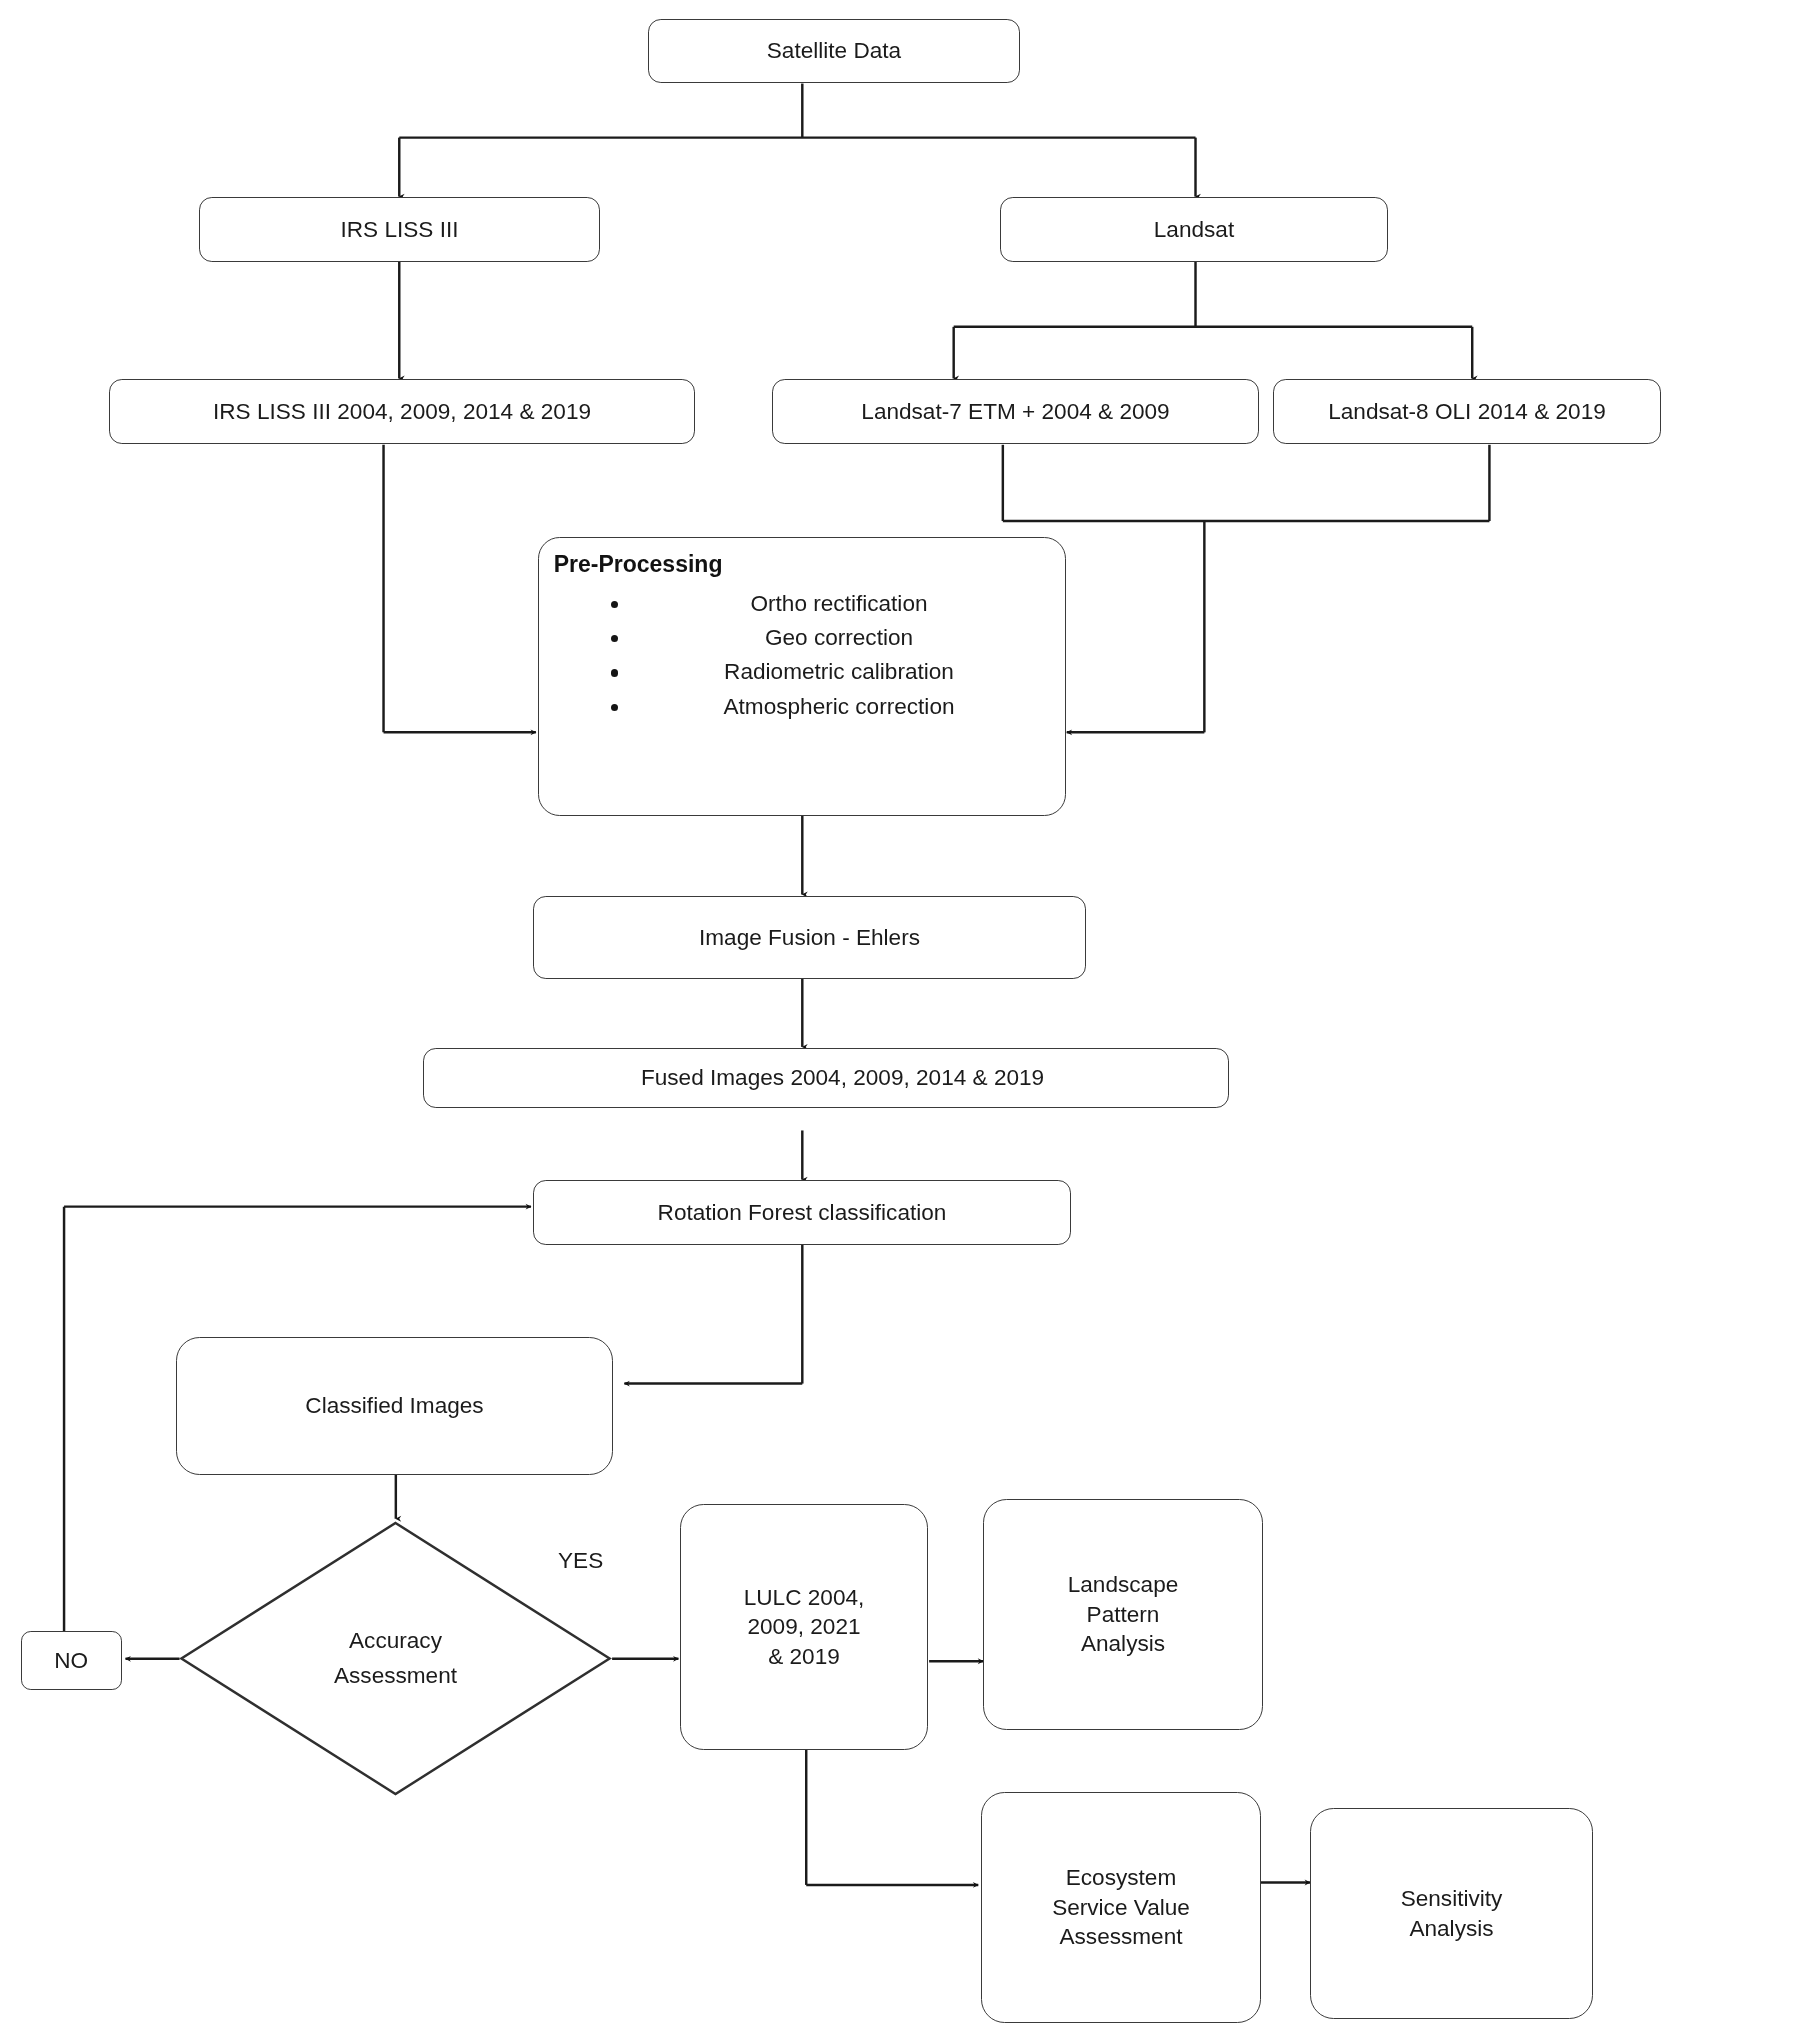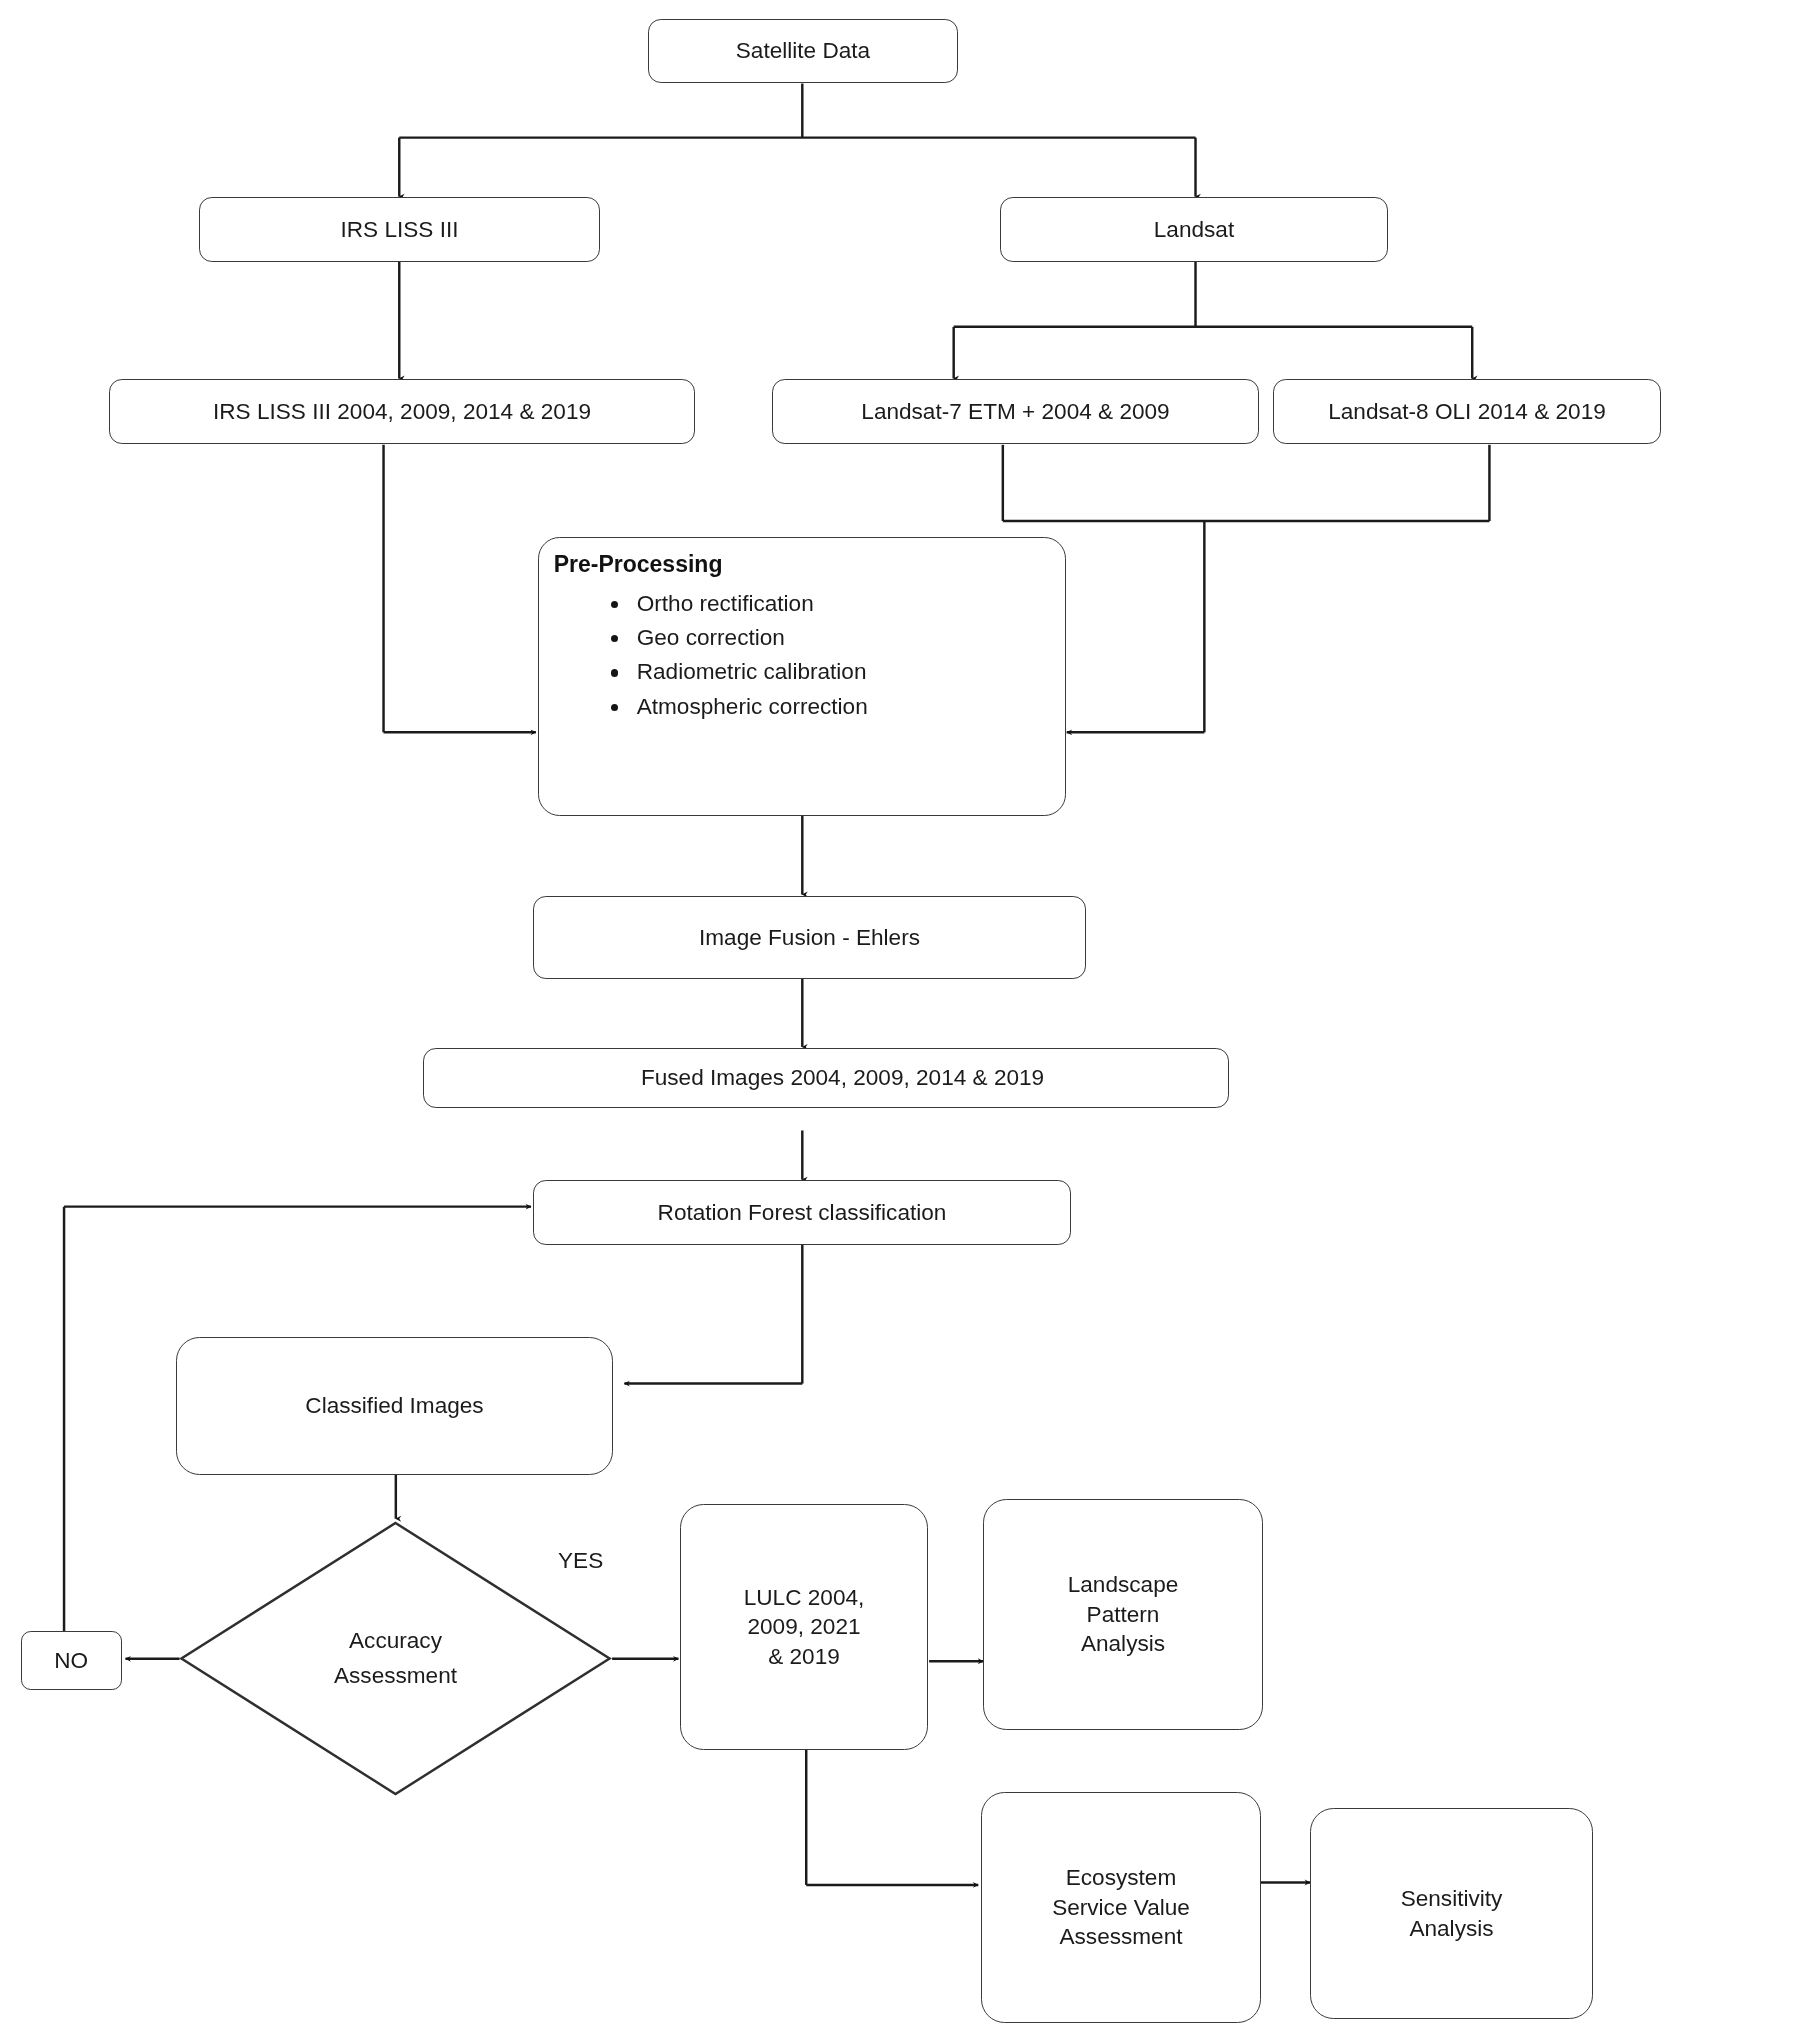--- a/index.html
+++ b/index.html
@@ -53,20 +53,21 @@
   .pp-title {
     font-weight: bold;
     font-size: 23px;
     color: #121212;
     margin-bottom: 6.9px;
   }
   .pp-list {
     margin: 9px;
     padding-left: 74px;
     list-style: none;
+    text-align: center;
   }
   .pp-list li {
     position: relative;
     font-size: 22.6px;
     line-height: 1.52;
     color: #1b1b1b;
     white-space: nowrap;
   }
   .pp-list li::before {
     content: "";
@@ -168,21 +169,21 @@
 
       <path d="M1890,3380 L2000,3380" marker-end="url(#arrowRight)"></path>
 
       <path d="M1640,3560 L1640,3835"></path>
       <path d="M1640,3835 L1990,3835" marker-end="url(#arrowRight)"></path>
 
       <path d="M2560,3830 L2665,3830" marker-end="url(#arrowRight)"></path>
     </g>
   </svg>
 
-  <div class="node" style="left:648px; top:18.7px; width:310px; height:64px;">
+  <div class="node" style="left:648px; top:18.7px; width:372px; height:64px;">
     <span class="lbl">Satellite Data</span>
   </div>
 
   <div class="node" style="left:199px; top:197px; width:401px; height:65px;">
     <span class="lbl">IRS LISS III</span>
   </div>
 
   <div class="node" style="left:1000px; top:197px; width:388px; height:65px;">
     <span class="lbl">Landsat</span>
   </div>

